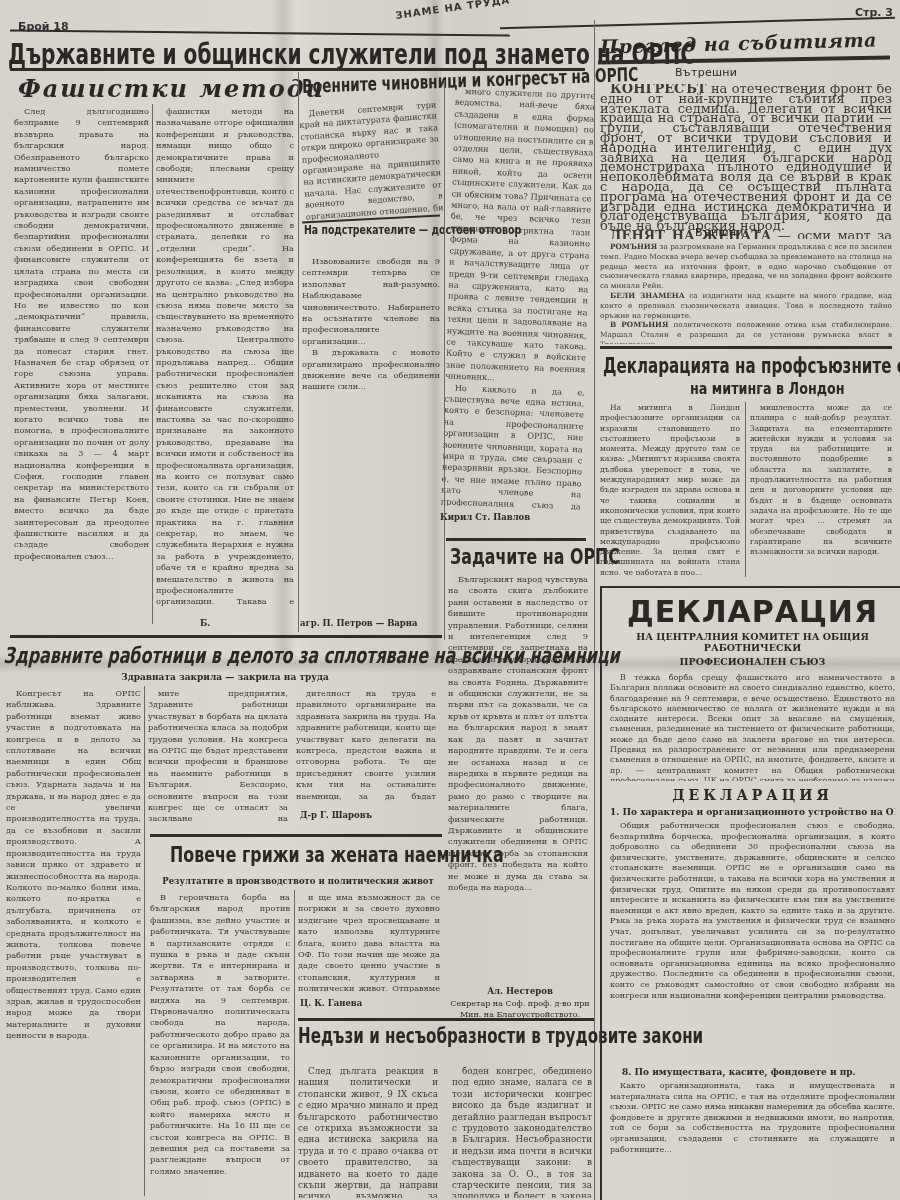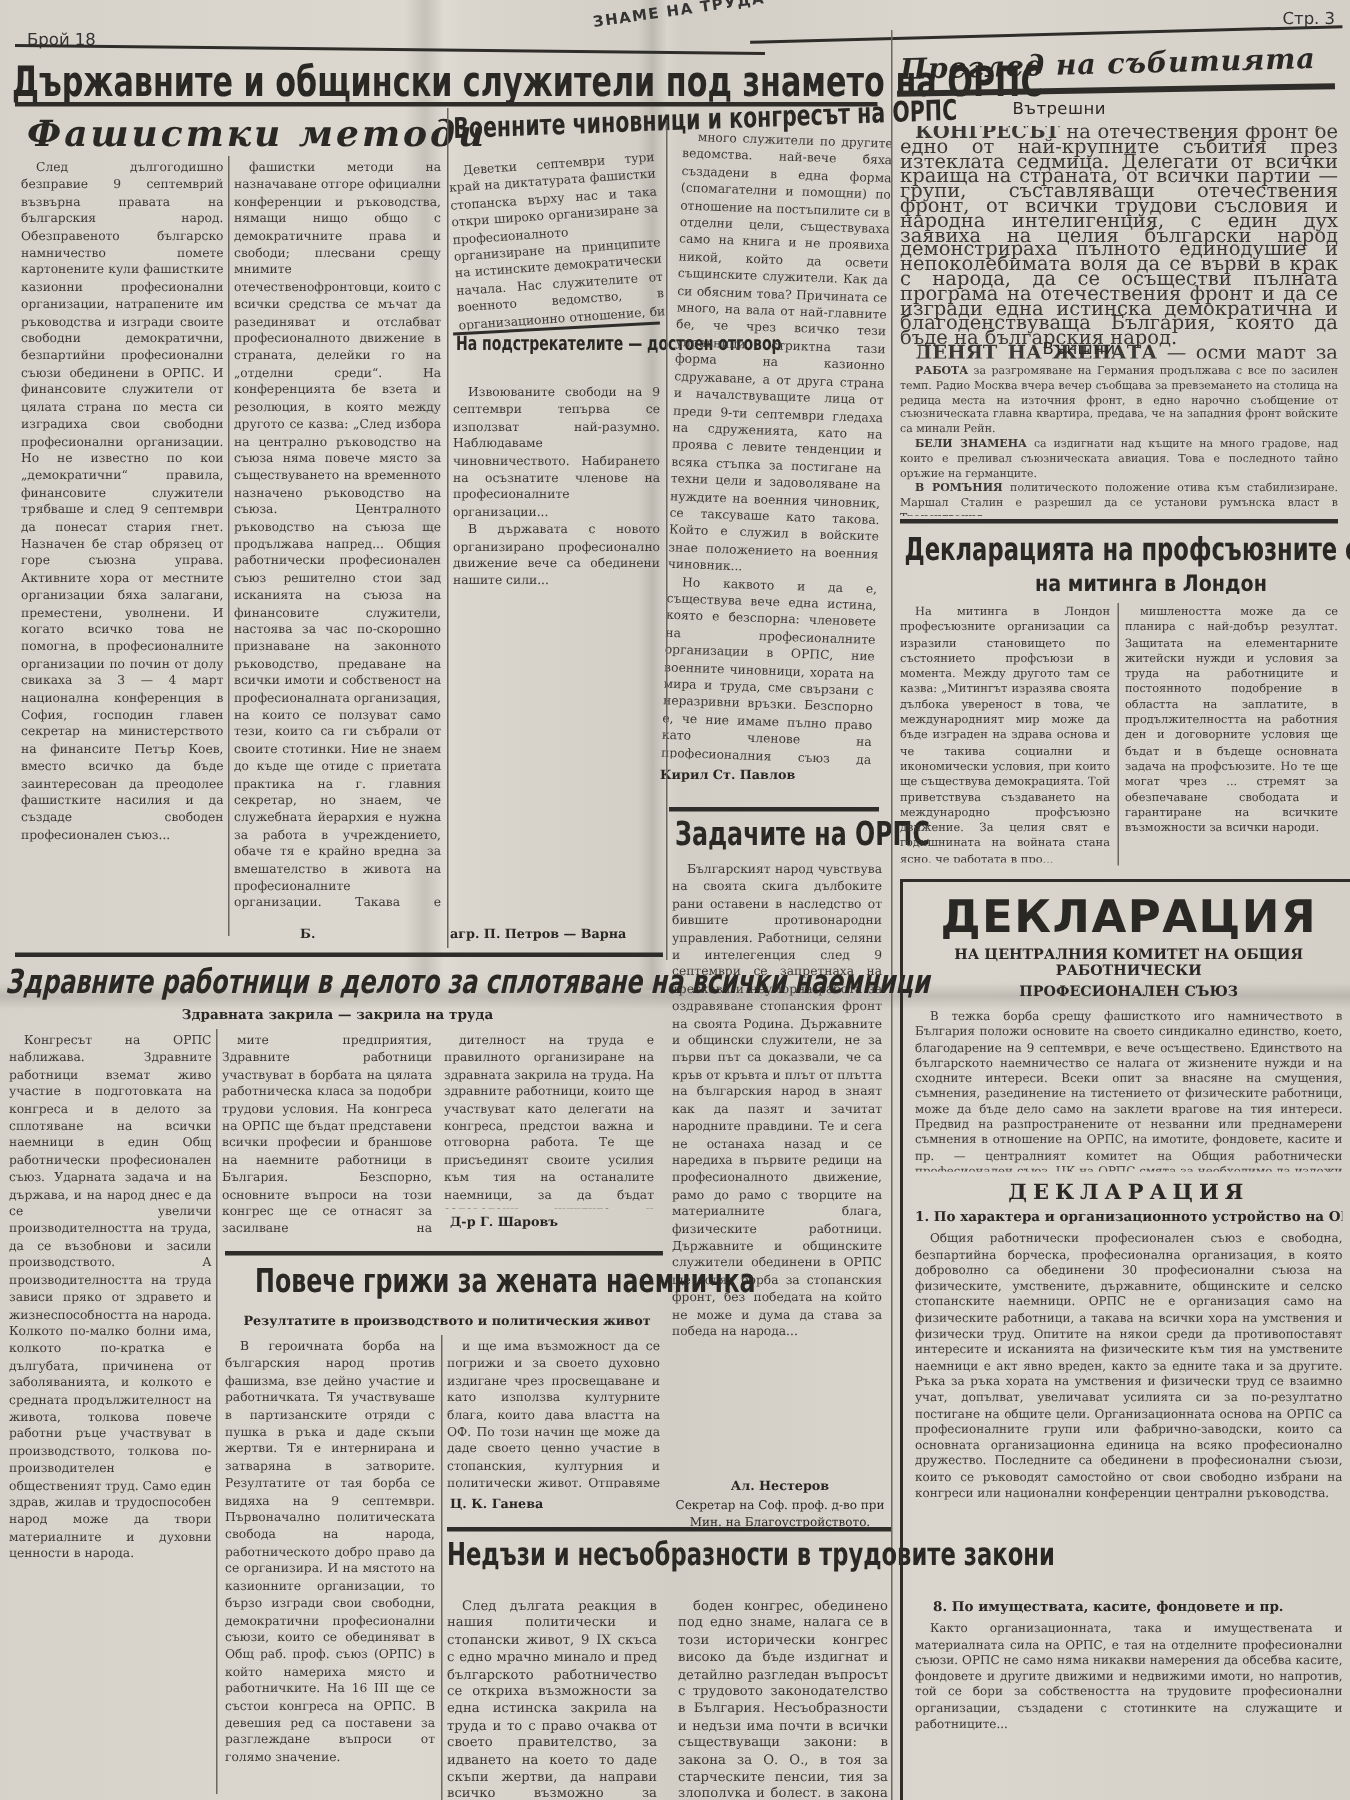--- a/index.html
+++ b/index.html
@@ -1,19 +1,19 @@
 <!DOCTYPE html>
 <html><head>
 <meta charset="utf-8">
 <style>
   * { margin:0; padding:0; box-sizing:border-box; }
   body { width:900px; height:1200px; overflow:hidden; background:#cfcbc2; font-family:"DejaVu Serif", serif; color:#2a2825; }
   .page { position:relative; width:900px; height:1200px; background:linear-gradient(90deg,#d6d2c9 0%,#dcd8cf 30%,#d2cec5 50%,#dad6cd 70%,#d4d0c7 100%); overflow:hidden; }
   .abs { position:absolute; }
-  .folio { font-family:"DejaVu Sans", sans-serif; font-size:11px; font-weight:normal; color:#333;text-align:center; }
+  .folio { font-family:"DejaVu Sans", sans-serif; font-size:11px; font-weight:bold; color:#333;text-align:center; }
   .rule { position:absolute; background:#2f2d2a; }
   .hd-cond { font-family:"DejaVu Sans", sans-serif; font-weight:bold; transform:scaleX(0.72); transform-origin:left top; white-space:nowrap; color:#2a2825; }
   .hd-ital { font-family:"DejaVu Serif", serif; font-style:italic; font-weight:bold; letter-spacing:2px; white-space:nowrap; }
   .body-text { font-size:8.2px; line-height:11.4px; text-align:justify; color:#3b3935; hyphens:auto; }
   .body-text p { text-indent:10px; }
   .sub { font-family:"DejaVu Serif", serif; font-weight:bold; font-size:9px; text-align:center; white-space:nowrap; }
   .sig { font-size:8.5px; font-weight:bold; text-align:left; }
   .col-divider { position:absolute; width:1px; background:#6a6660; }
   .box { position:absolute; border:2px solid #2f2d2a; }
   .fold { position:absolute; background:linear-gradient(90deg,rgba(0,0,0,0),rgba(0,0,0,0.10),rgba(255,255,255,0.12),rgba(0,0,0,0)); }
@@ -116,21 +116,21 @@
   <div class="rule" style="left:598px;top:58px;width:292px;height:4px;transform:rotate(-1deg);"></div>
   <div class="abs small-caps" style="left:675px;top:66px;font-size:11px;font-weight:normal;">Вътрешни</div>
   <div class="abs body-text text-fill" style="left:600px;top:84px;width:292px;height:155px;font-size:13px;line-height:9.8px;">
     <p><b>КОНГРЕСЪТ</b> <span>на отечествения фронт бе едно от най-крупните събития през изтеклата седмица. Делегати от всички краища на страната, от всички партии — групи, съставляващи отечествения фронт, от всички трудови съсловия и народна интелигенция, с един дух заявиха на целия български народ демонстрираха пълното единодушие и непоколебимата воля да се върви в крак с народа, да се осъществи пълната програма на отечествения фронт и да се изгради една истинска демократична и благоденствуваща България, която да бъде на българския народ.</span></p>
     <p><b>ДЕНЯТ НА ЖЕНАТА</b> <span>— осми март за пръв път се отпразнува свободно, т. е. без конфискации на вестници и позиви, без арести и побоища, без никакви правобеснически сили, които попречваха пътя на жената към свободния прогрес.</span></p>
     <p><b>ЗАЕМЪТ НА СВОБОДАТА</b> <span>— вече навлиза 23-ия милиард. Подписките продължават и във всичките магазини е винаги изнасяно очакваното.</span></p>
     <p><b>УДАРНАТА РАБОТА</b> <span>за повишаване на производството, което е отделната задача на днешния момент също така се проявява усилено и само търсенето на нужните сурови и спомагателни материали, които се внасят отвън пречат за разрастване на тоя ударно производство до желаните размери.</span></p>
   </div>
   <div class="abs small-caps" style="left:695px;top:226px;font-size:11px;font-weight:normal;">Външни</div>
   <div class="abs body-text text-fill" style="left:600px;top:242px;width:292px;height:102px;font-size:7.3px;line-height:9.8px;">
-    <p><b>РАБОТА</b> <span>за разгромяване на Германия продължава с все по засилен темп. Радио Москва вчера вечер съобщава за превземането на столица на редица места на източния фронт, в едно нарочно съобщение от съюзническата главна квартира, предава, че на западния фронт войските са минали Рейн.</span></p>
+    <p><b>РОМЪНИЯ</b> <span>за разгромяване на Германия продължава с все по засилен темп. Радио Москва вчера вечер съобщава за превземането на столица на редица места на източния фронт, в едно нарочно съобщение от съюзническата главна квартира, предава, че на западния фронт войските са минали Рейн.</span></p>
     <p><b>БЕЛИ ЗНАМЕНА</b> <span>са издигнати над къщите на много градове, над които е преливал съюзническата авиация. Това е последното тайно оръжие на германците.</span></p>
     <p><b>В РОМЪНИЯ</b> <span>политическото положение отива към стабилизиране. Маршал Сталин е разрешил да се установи румънска власт в Трансилвания.</span></p>
 
   </div>
 
   <div class="rule" style="left:600px;top:346px;width:292px;height:3px;"></div>
   <div class="abs hd-cond" style="left:603px;top:354px;font-size:21px;">Декларацията на профсъюзните организации</div>
   <div class="abs" style="left:690px;top:380px;font-family:'DejaVu Sans',sans-serif;font-weight:bold;font-size:15px;transform:scaleX(0.85);transform-origin:left top;white-space:nowrap;">на митинга в Лондон</div>
   <div class="abs body-text text-fill" style="left:600px;top:403px;width:140px;height:172px;font-size:7.6px;line-height:10.3px;">
       <p>На митинга в Лондон професъюзните организации са изразили становището по състоянието профсъюзи в момента. Между другото там се казва: „Митингът изразява своята дълбока увереност в това, че международният мир може да бъде изграден на здрава основа и че такива социални и икономически условия, при които ще съществува демокрацията. Той приветствува създаването на международно профсъюзно движение. За целия свят е годишнината на войната стана ясно, че работата в про...</p>

